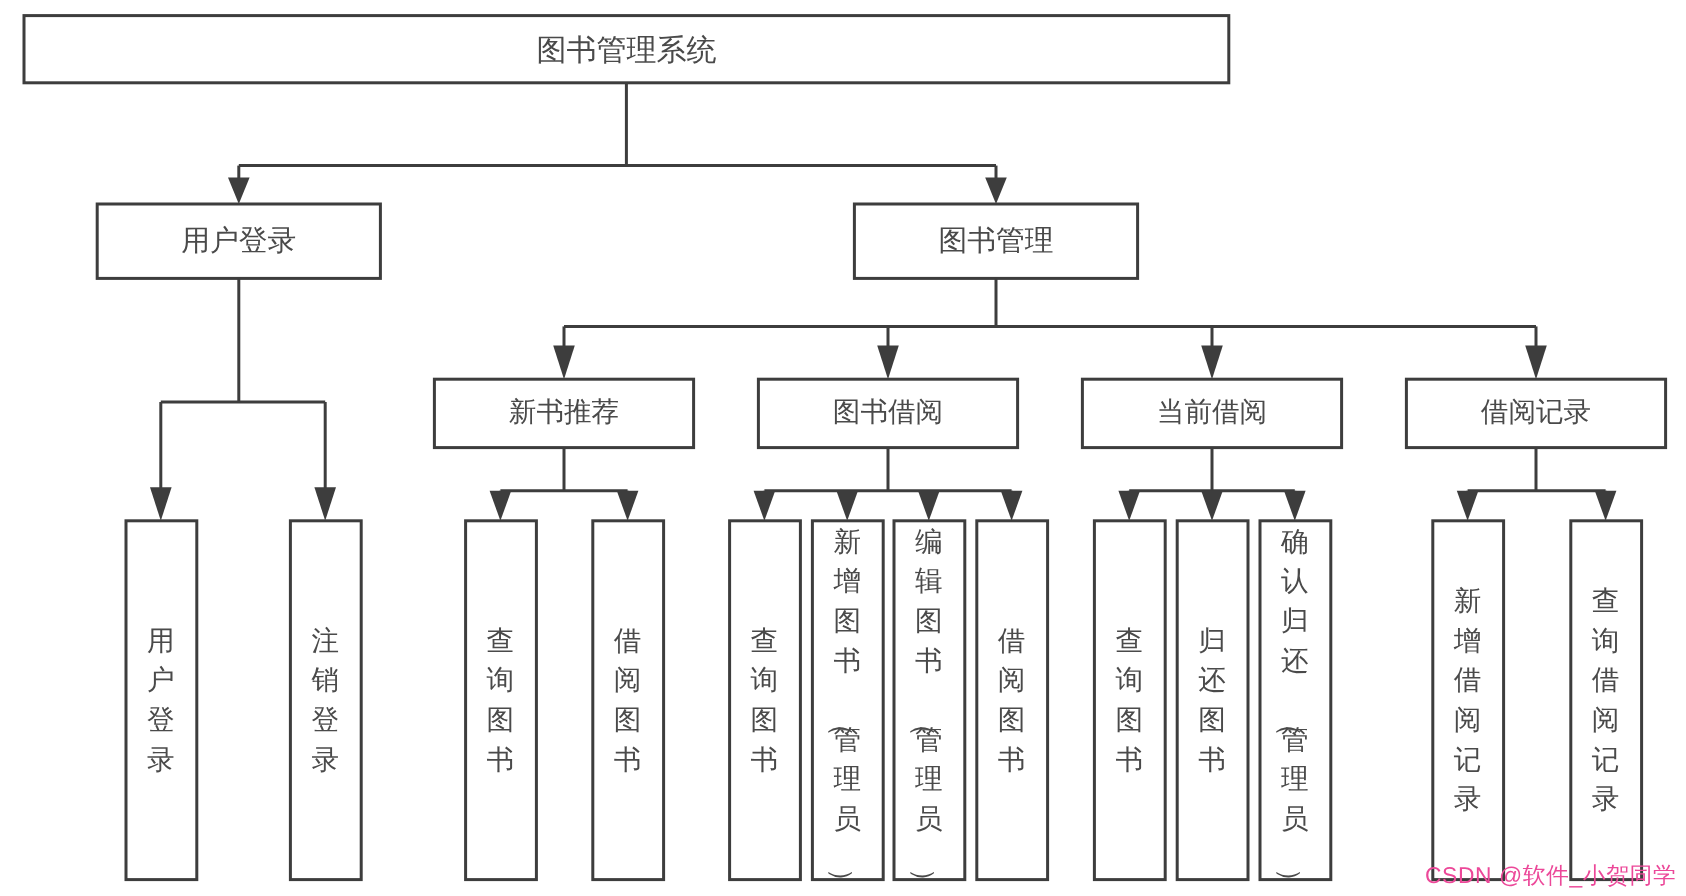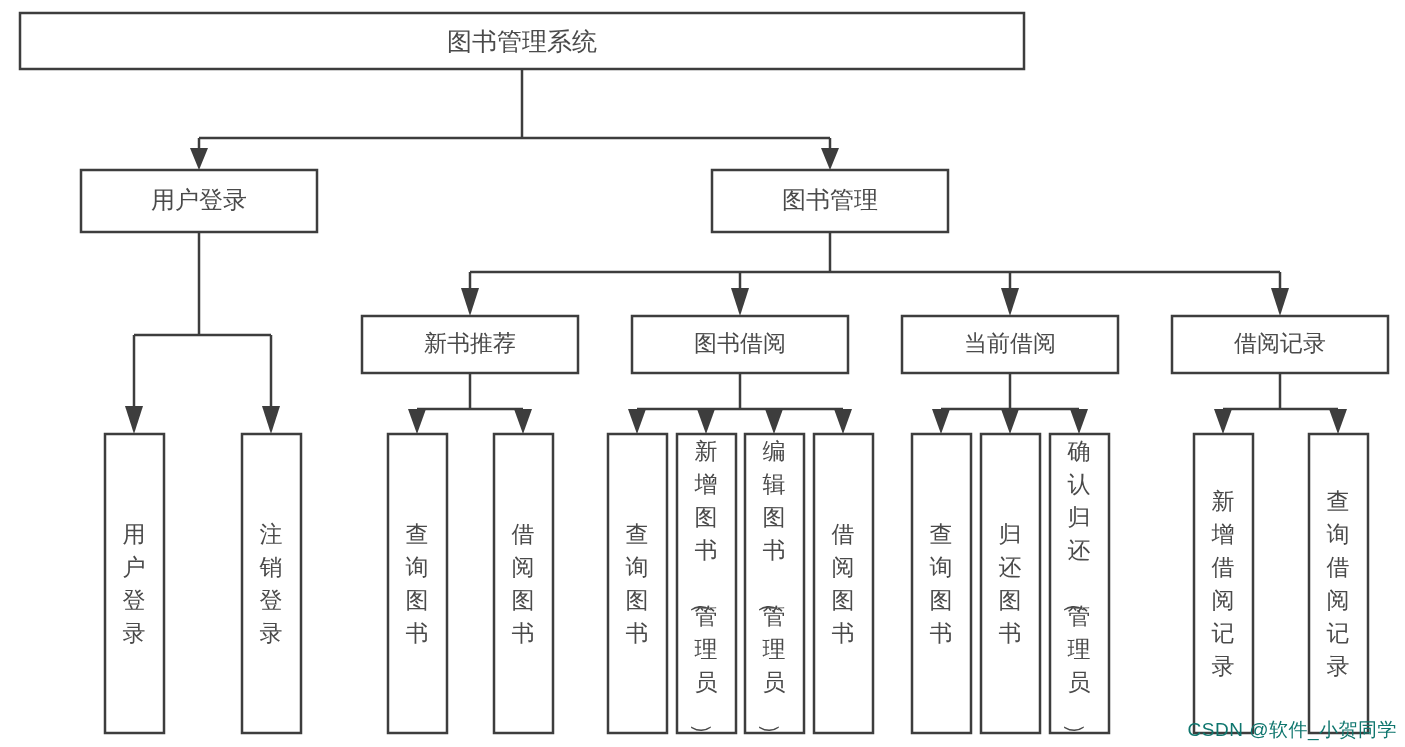--- a/index.html
+++ b/index.html
@@ -55,21 +55,21 @@
   .arrowhead {
     fill: #3d3d3d;
     stroke: none;
   }
   .watermark {
     position: absolute;
     right: 8px;
     bottom: 4px;
     font-family: "Liberation Sans", "DejaVu Sans", sans-serif;
     font-size: 19px;
-    color: #0f766e;
+    color: #ec4899;
     letter-spacing: 0.5px;
     white-space: nowrap;
     pointer-events: none;
   }
 </style>
 </head>
 <body>
 
 <svg id="diagram" viewBox="0 0 1405 747" xmlns="http://www.w3.org/2000/svg">
 

